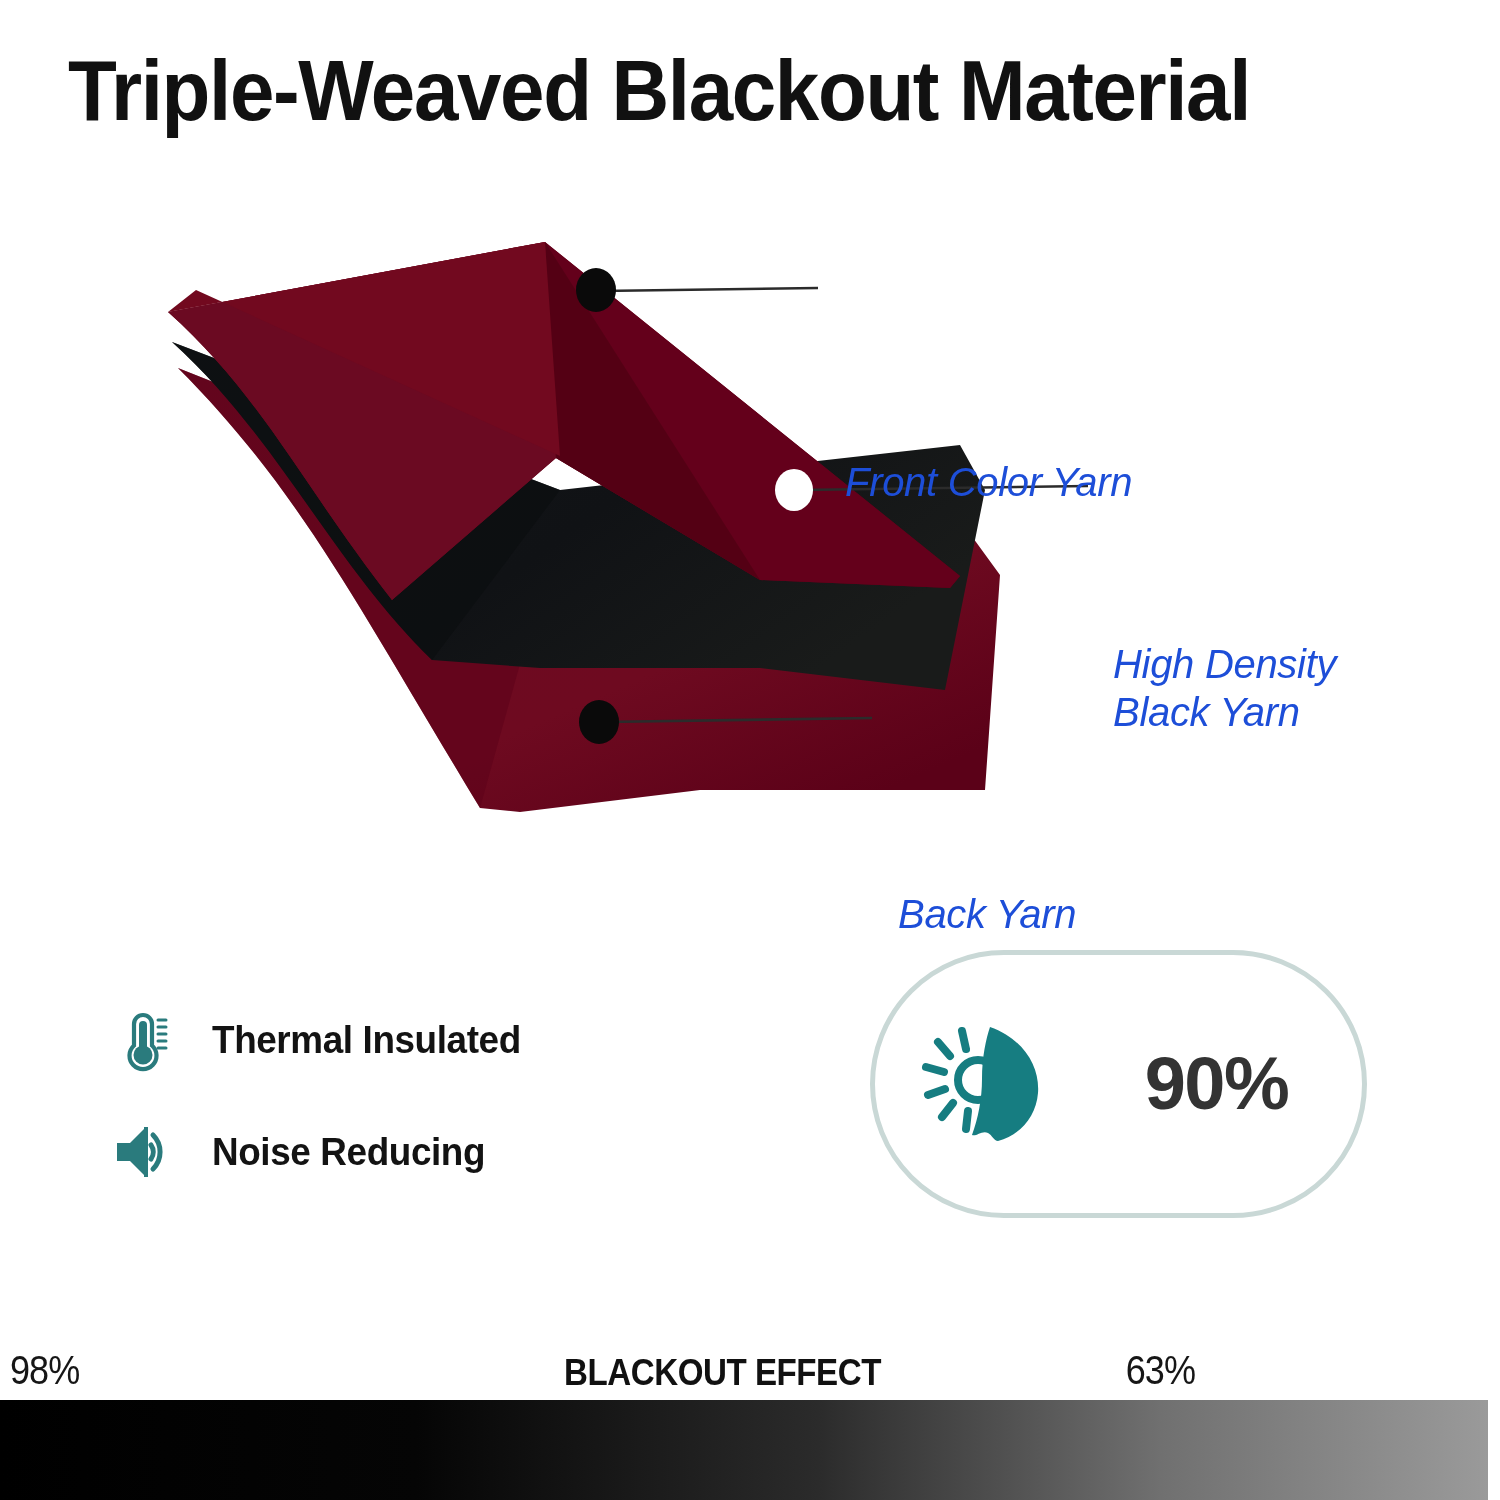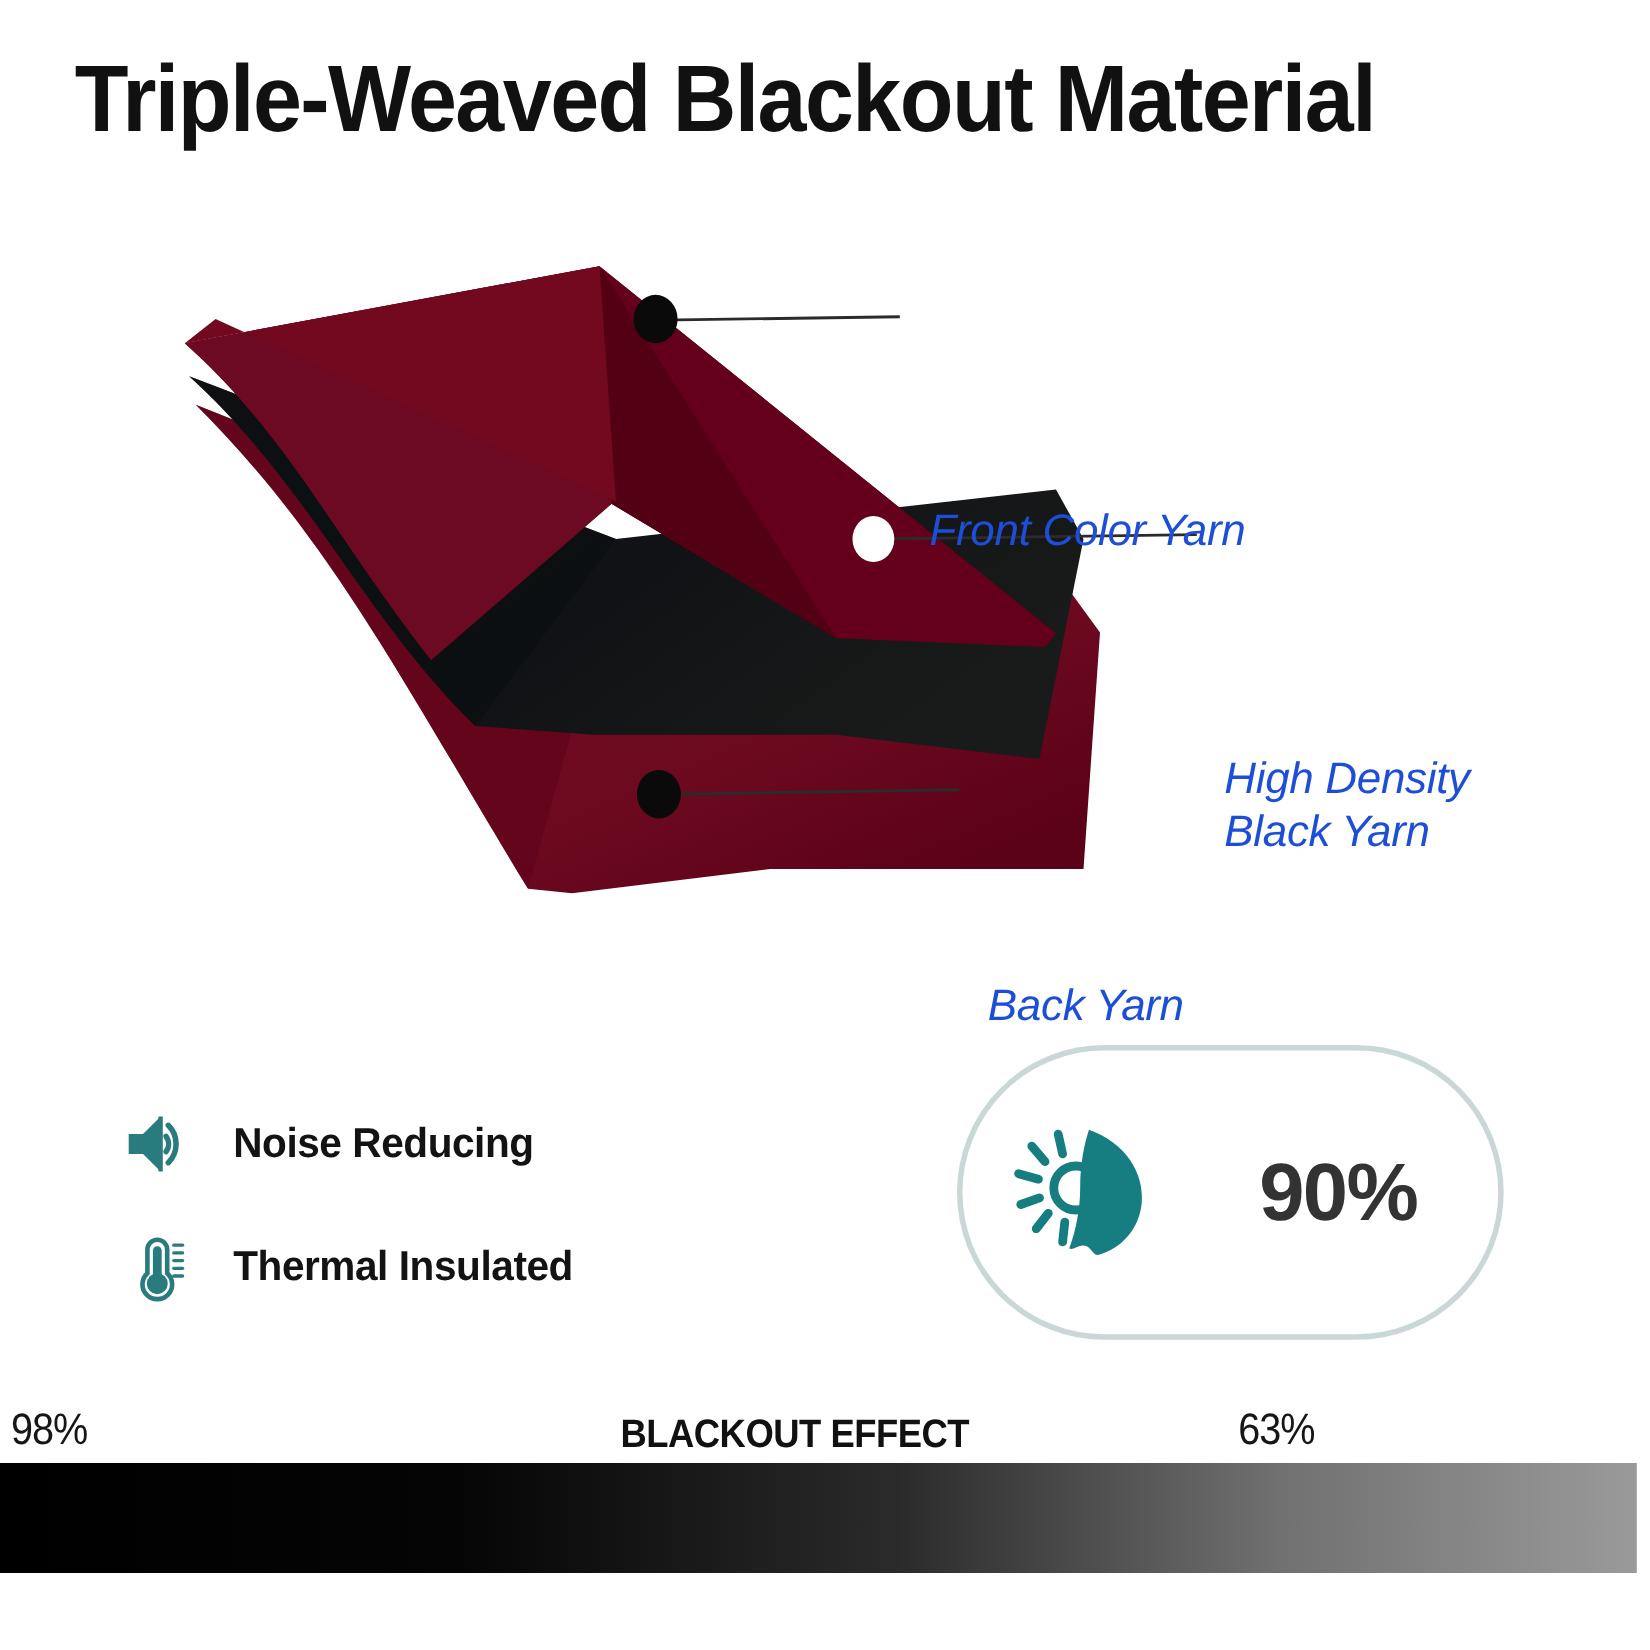--- a/index.html
+++ b/index.html
@@ -47,21 +47,21 @@
     position: absolute;
     font-family: "Liberation Sans", sans-serif;
     font-style: italic;
     font-size: 40px;
     line-height: 48px;
     color: #1d4ed8;
     letter-spacing: -0.3px;
     white-space: pre-line;
   }
   #label-front-color-yarn { left: 845px; top: 268px; }
-  #label-high-density-black-yarn { left: 1113px; top: 450px; margin-top: 44px; }
+  #label-high-density-black-yarn { left: 1113px; top: 450px; }
   #label-back-yarn { left: 898px; top: 700px; }
 
   
   #features-list {
     position: absolute;
     left: 110px;
     top: 995px;
     width: 560px;
   }
   .feature-row {
@@ -130,21 +130,21 @@
   #badge-word {
     font-size: 66px;
     letter-spacing: -1.5px;
     display: block;
   }
 
   
   #blackout-scale {
     position: absolute;
     left: 0;
-    top: 1260px;
+    top: 1330px;
     width: 1205px;
     height: 170px;
   }
   .scale-label {
     position: absolute;
     font-family: "Liberation Sans", sans-serif;
     color: #161616;
     font-size: 40px;
     letter-spacing: -1px;
     transform: scaleX(0.9);
@@ -260,48 +260,48 @@
   <div class="callout-label" id="label-high-density-black-yarn">High Density
 Black Yarn</div>
 
   <div class="callout-label" id="label-back-yarn">Back Yarn</div>
 </div>
 
 <div id="features-list">
 
   <div class="feature-row">
     <span class="feature-icon">
-      <svg width="64" height="62" viewBox="0 0 64 62" xmlns="http://www.w3.org/2000/svg">
-        <path d="M4 22h13L33 6v50L17 40H4z" fill="#2A7B7D"></path>
-        <path d="M33 6v50" stroke="#2A7B7D" stroke-width="4"></path>
-        <path d="M40 14a24 24 0 0 1 0 34" fill="none" stroke="#2A7B7D" stroke-width="5" stroke-linecap="round"></path>
-        <path d="M38 24a12 12 0 0 1 0 14" fill="none" stroke="#2A7B7D" stroke-width="5" stroke-linecap="round"></path>
-      </svg>
-    </span>
-    <span class="feature-label">Noise Reducing</span>
-  </div>
-
-  <div class="feature-row">
-    <span class="feature-icon">
       <svg width="58" height="70" viewBox="0 0 58 70" xmlns="http://www.w3.org/2000/svg">
         <g fill="none" stroke="#2A7B7D" stroke-width="4.2">
           <path d="M27 10a9 9 0 0 1 9 9v21.5a13.5 13.5 0 1 1-18 0V19a9 9 0 0 1 9-9z"></path>
         </g>
         <path d="M27 20v22.5" stroke="#2A7B7D" stroke-width="8" stroke-linecap="round"></path>
         <circle cx="27" cy="50" r="9.5" fill="#2A7B7D"></circle>
         <g stroke="#2A7B7D" stroke-width="3" stroke-linecap="round">
           <path d="M42 15h8"></path>
             <path d="M42 22h8"></path>
             <path d="M42 29h8"></path>
           <path d="M42 36h8"></path>
             <path d="M42 43h8"></path>
         </g>
       </svg>
     </span>
     <span class="feature-label">Thermal Insulated</span>
+  </div>
+
+  <div class="feature-row">
+    <span class="feature-icon">
+      <svg width="64" height="62" viewBox="0 0 64 62" xmlns="http://www.w3.org/2000/svg">
+        <path d="M4 22h13L33 6v50L17 40H4z" fill="#2A7B7D"></path>
+        <path d="M33 6v50" stroke="#2A7B7D" stroke-width="4"></path>
+        <path d="M40 14a24 24 0 0 1 0 34" fill="none" stroke="#2A7B7D" stroke-width="5" stroke-linecap="round"></path>
+        <path d="M38 24a12 12 0 0 1 0 14" fill="none" stroke="#2A7B7D" stroke-width="5" stroke-linecap="round"></path>
+      </svg>
+    </span>
+    <span class="feature-label">Noise Reducing</span>
   </div>
 
 
 </div>
 
 <div id="blackout-badge">
   <span id="badge-icon-wrap">
     <svg width="160" height="150" viewBox="0 0 160 150" xmlns="http://www.w3.org/2000/svg">
       <g stroke="#167D81" stroke-width="8" stroke-linecap="round" fill="none">
         <path d="M50 22 L54 40"></path>

